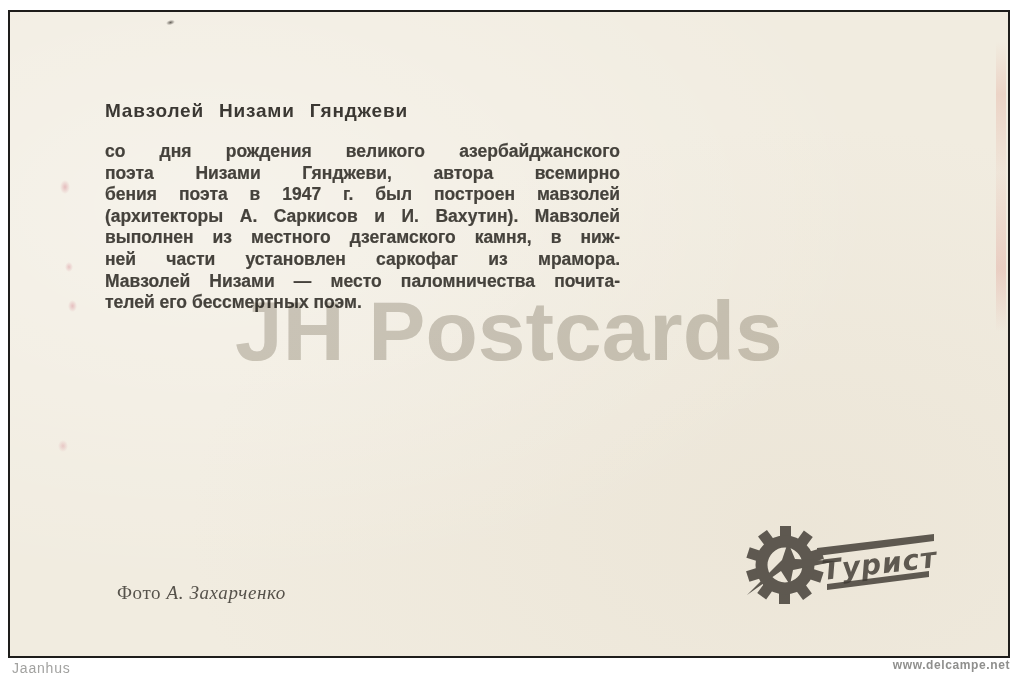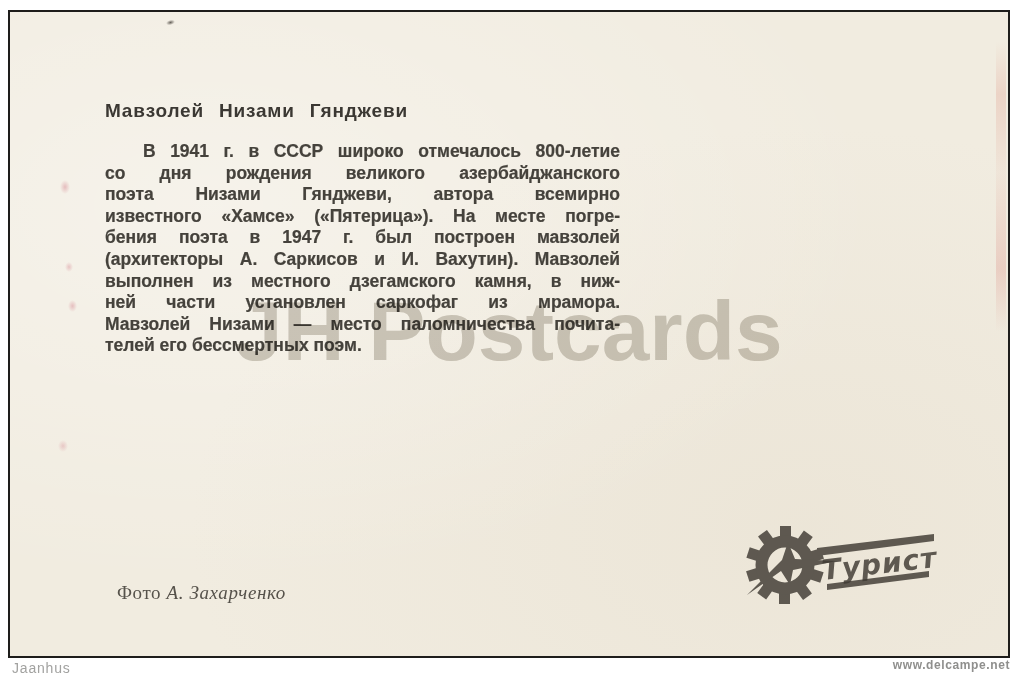--- a/index.html
+++ b/index.html
@@ -142,24 +142,22 @@
     <div class="speck"></div>
     <div class="pink-strip"></div>
     <div class="pink-dot pd1"></div>
     <div class="pink-dot pd2"></div>
     <div class="pink-dot pd3"></div>
     <div class="pink-dot pd4"></div>
 
     <div class="card-title">Мавзолей Низами Гянджеви</div>
 
     <div class="body-text">
-      <div class="body-line first">В 1941 г. в СССР широко отмечалось 800-летие</div>
       <div class="body-line">со дня рождения великого азербайджанского</div>
       <div class="body-line">поэта Низами Гянджеви, автора всемирно</div>
-      <div class="body-line">известного «Хамсе» («Пятерица»). На месте погре-</div>
       <div class="body-line">бения поэта в 1947 г. был построен мавзолей</div>
       <div class="body-line">(архитекторы А. Саркисов и И. Вахутин). Мавзолей</div>
       <div class="body-line">выполнен из местного дзегамского камня, в ниж-</div>
       <div class="body-line">ней части установлен саркофаг из мрамора.</div>
       <div class="body-line">Мавзолей Низами — место паломничества почита-</div>
       <div class="body-line last">телей его бессмертных поэм.</div>
     </div>
 
     <div class="watermark">JH Postcards</div>
 

